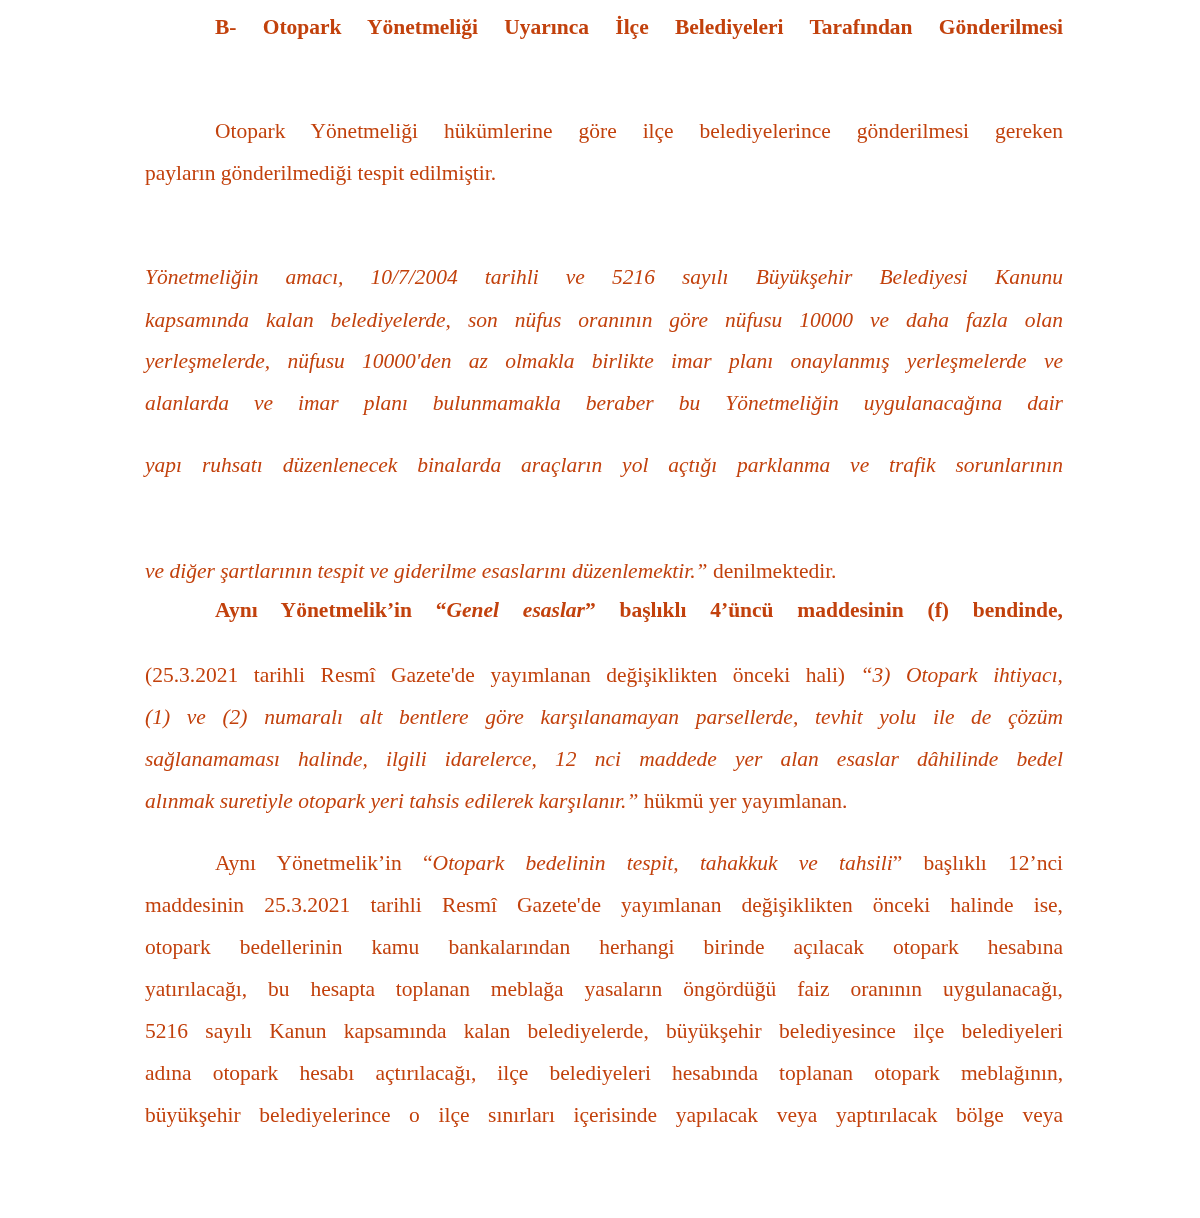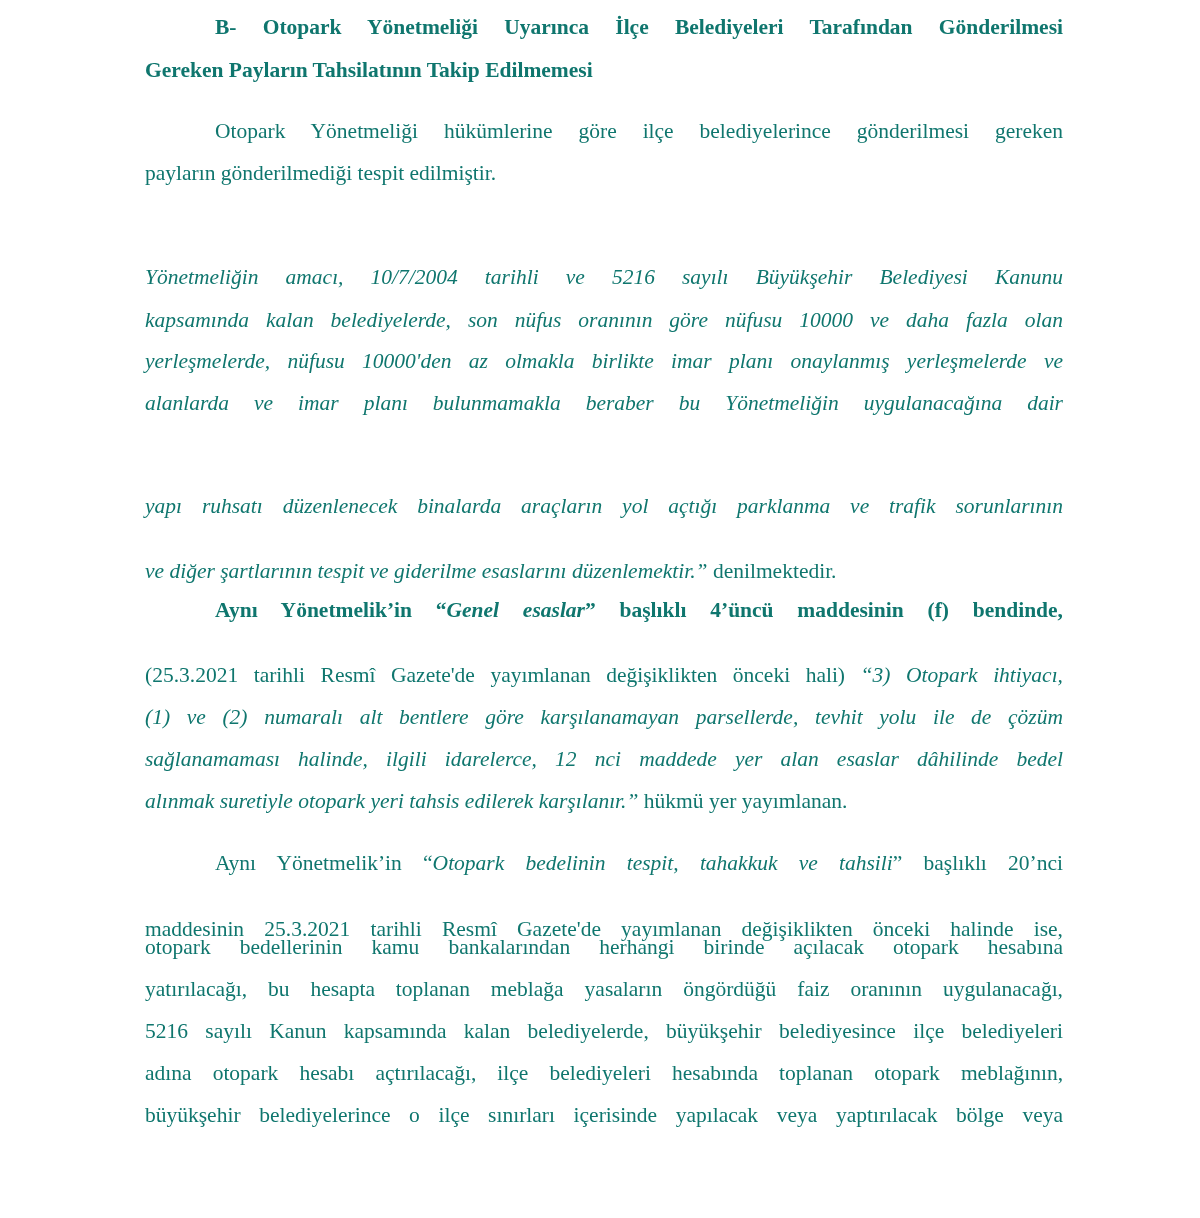--- a/index.html
+++ b/index.html
@@ -1,56 +1,55 @@
 <!DOCTYPE html>
 <html><head>
 <meta charset="utf-8">
 <style>
   html, body { margin: 0; padding: 0; background: #ffffff; }
   body { width: 1200px; height: 1218px; position: relative; overflow: hidden; }
   .page {
     position: absolute; left: 0; top: 0; width: 1200px; height: 1218px;
-    background: #ffffff; color: #0f766e;
+    background: #ffffff; color: #c2410c;
     font-family: "Liberation Serif", "DejaVu Serif", serif;
   }
   .line {
     position: absolute; left: 145px; width: 918px;
     font-size: 21.5px; line-height: 28px; white-space: nowrap;
     text-align: justify; text-align-last: justify;
   }
   .line.indent { left: 215px; width: 848px; }
   .line.last { text-align-last: left; }
   .heading { font-weight: bold; }
   .it { font-style: italic; }
 </style>
 </head>
 <body>
 
 <div class="page">
 
   <div class="line indent heading" style="top:13px;">B- Otopark Yönetmeliği Uyarınca İlçe Belediyeleri Tarafından Gönderilmesi</div>
-  <div class="line heading last" style="top:56px;">Gereken Payların Tahsilatının Takip Edilmemesi</div>
 
   <div class="line indent" style="top:117px;">Otopark Yönetmeliği hükümlerine göre ilçe belediyelerince gönderilmesi gereken</div>
   <div class="line last" style="top:159px;">payların gönderilmediği tespit edilmiştir.</div>
 
   <div class="line it" style="top:263px;">Yönetmeliğin amacı, 10/7/2004 tarihli ve 5216 sayılı Büyükşehir Belediyesi Kanunu</div>
   <div class="line it" style="top:306px;">kapsamında kalan belediyelerde, son nüfus oranının göre nüfusu 10000 ve daha fazla olan</div>
   <div class="line it" style="top:347px;">yerleşmelerde, nüfusu 10000'den az olmakla birlikte imar planı onaylanmış yerleşmelerde ve</div>
   <div class="line it" style="top:389px;">alanlarda ve imar planı bulunmamakla beraber bu Yönetmeliğin uygulanacağına dair</div>
-  <div class="line it" style="top:492px;">yapı ruhsatı düzenlenecek binalarda araçların yol açtığı parklanma ve trafik sorunlarının</div>
+  <div class="line it" style="top:451px;">yapı ruhsatı düzenlenecek binalarda araçların yol açtığı parklanma ve trafik sorunlarının</div>
   <div class="line last" style="top:557px;"><span class="it">ve diğer şartlarının tespit ve giderilme esaslarını düzenlemektir.”</span><span> denilmektedir.</span></div>
 
   <div class="line indent" style="top:596px;font-weight:bold;"><span>Aynı Yönetmelik’in “</span><span class="it">Genel esaslar</span><span>” başlıklı 4’üncü maddesinin (f) bendinde,</span></div>
   <div class="line" style="top:661px;"><span>(25.3.2021 tarihli Resmî Gazete'de yayımlanan değişiklikten önceki hali) </span><span class="it">“3) Otopark ihtiyacı,</span></div>
   <div class="line it" style="top:703px;">(1) ve (2) numaralı alt bentlere göre karşılanamayan parsellerde, tevhit yolu ile de çözüm</div>
   <div class="line it" style="top:745px;">sağlanamaması halinde, ilgili idarelerce, 12 nci maddede yer alan esaslar dâhilinde bedel</div>
   <div class="line last" style="top:787px;"><span class="it">alınmak suretiyle otopark yeri tahsis edilerek karşılanır.”</span><span> hükmü yer yayımlanan.</span></div>
 
-  <div class="line indent" style="top:849px;"><span>Aynı Yönetmelik’in “</span><span class="it">Otopark bedelinin tespit, tahakkuk ve tahsili</span><span>” başlıklı 20’nci</span></div>
-  <div class="line" style="top:891px;margin-top:24px;">maddesinin 25.3.2021 tarihli Resmî Gazete'de yayımlanan değişiklikten önceki halinde ise,</div>
+  <div class="line indent" style="top:849px;"><span>Aynı Yönetmelik’in “</span><span class="it">Otopark bedelinin tespit, tahakkuk ve tahsili</span><span>” başlıklı 12’nci</span></div>
+  <div class="line" style="top:891px;">maddesinin 25.3.2021 tarihli Resmî Gazete'de yayımlanan değişiklikten önceki halinde ise,</div>
   <div class="line" style="top:933px;">otopark bedellerinin kamu bankalarından herhangi birinde açılacak otopark hesabına</div>
   <div class="line" style="top:975px;">yatırılacağı, bu hesapta toplanan meblağa yasaların öngördüğü faiz oranının uygulanacağı,</div>
   <div class="line" style="top:1017px;">5216 sayılı Kanun kapsamında kalan belediyelerde, büyükşehir belediyesince ilçe belediyeleri</div>
   <div class="line" style="top:1059px;">adına otopark hesabı açtırılacağı, ilçe belediyeleri hesabında toplanan otopark meblağının,</div>
   <div class="line" style="top:1101px;">büyükşehir belediyelerince o ilçe sınırları içerisinde yapılacak veya yaptırılacak bölge veya</div>
 
 </div>
 
 </body></html>

